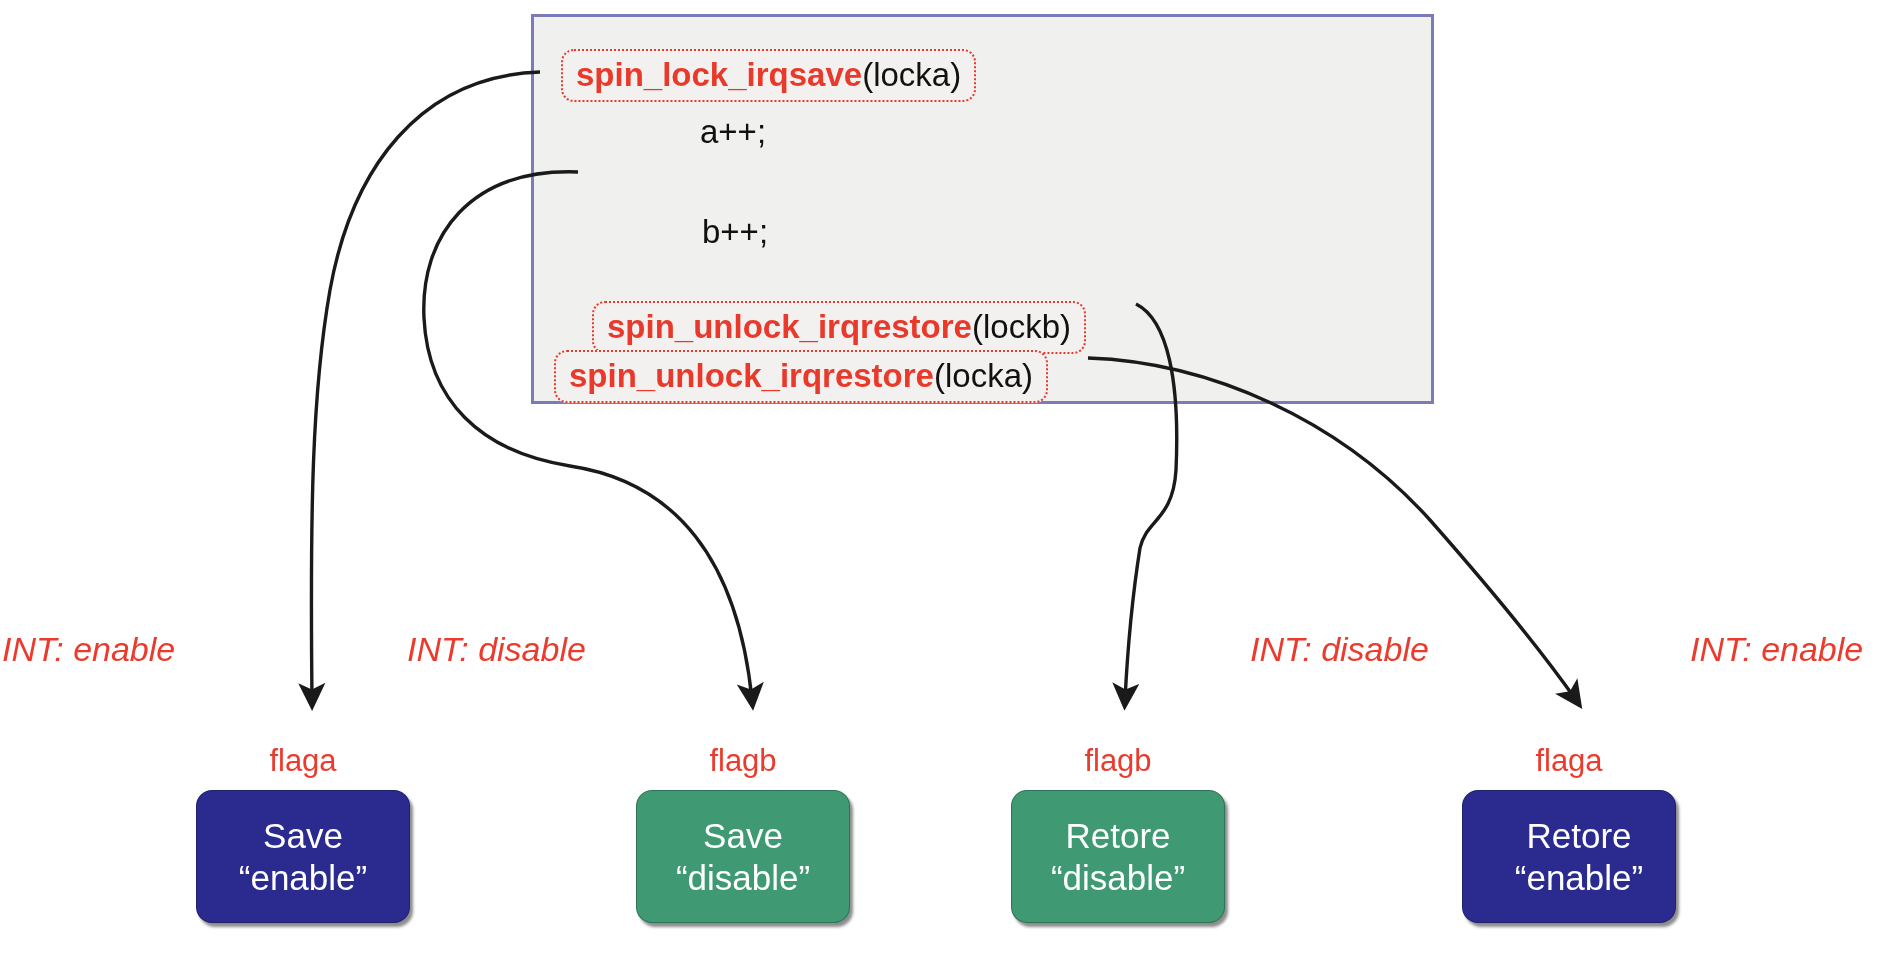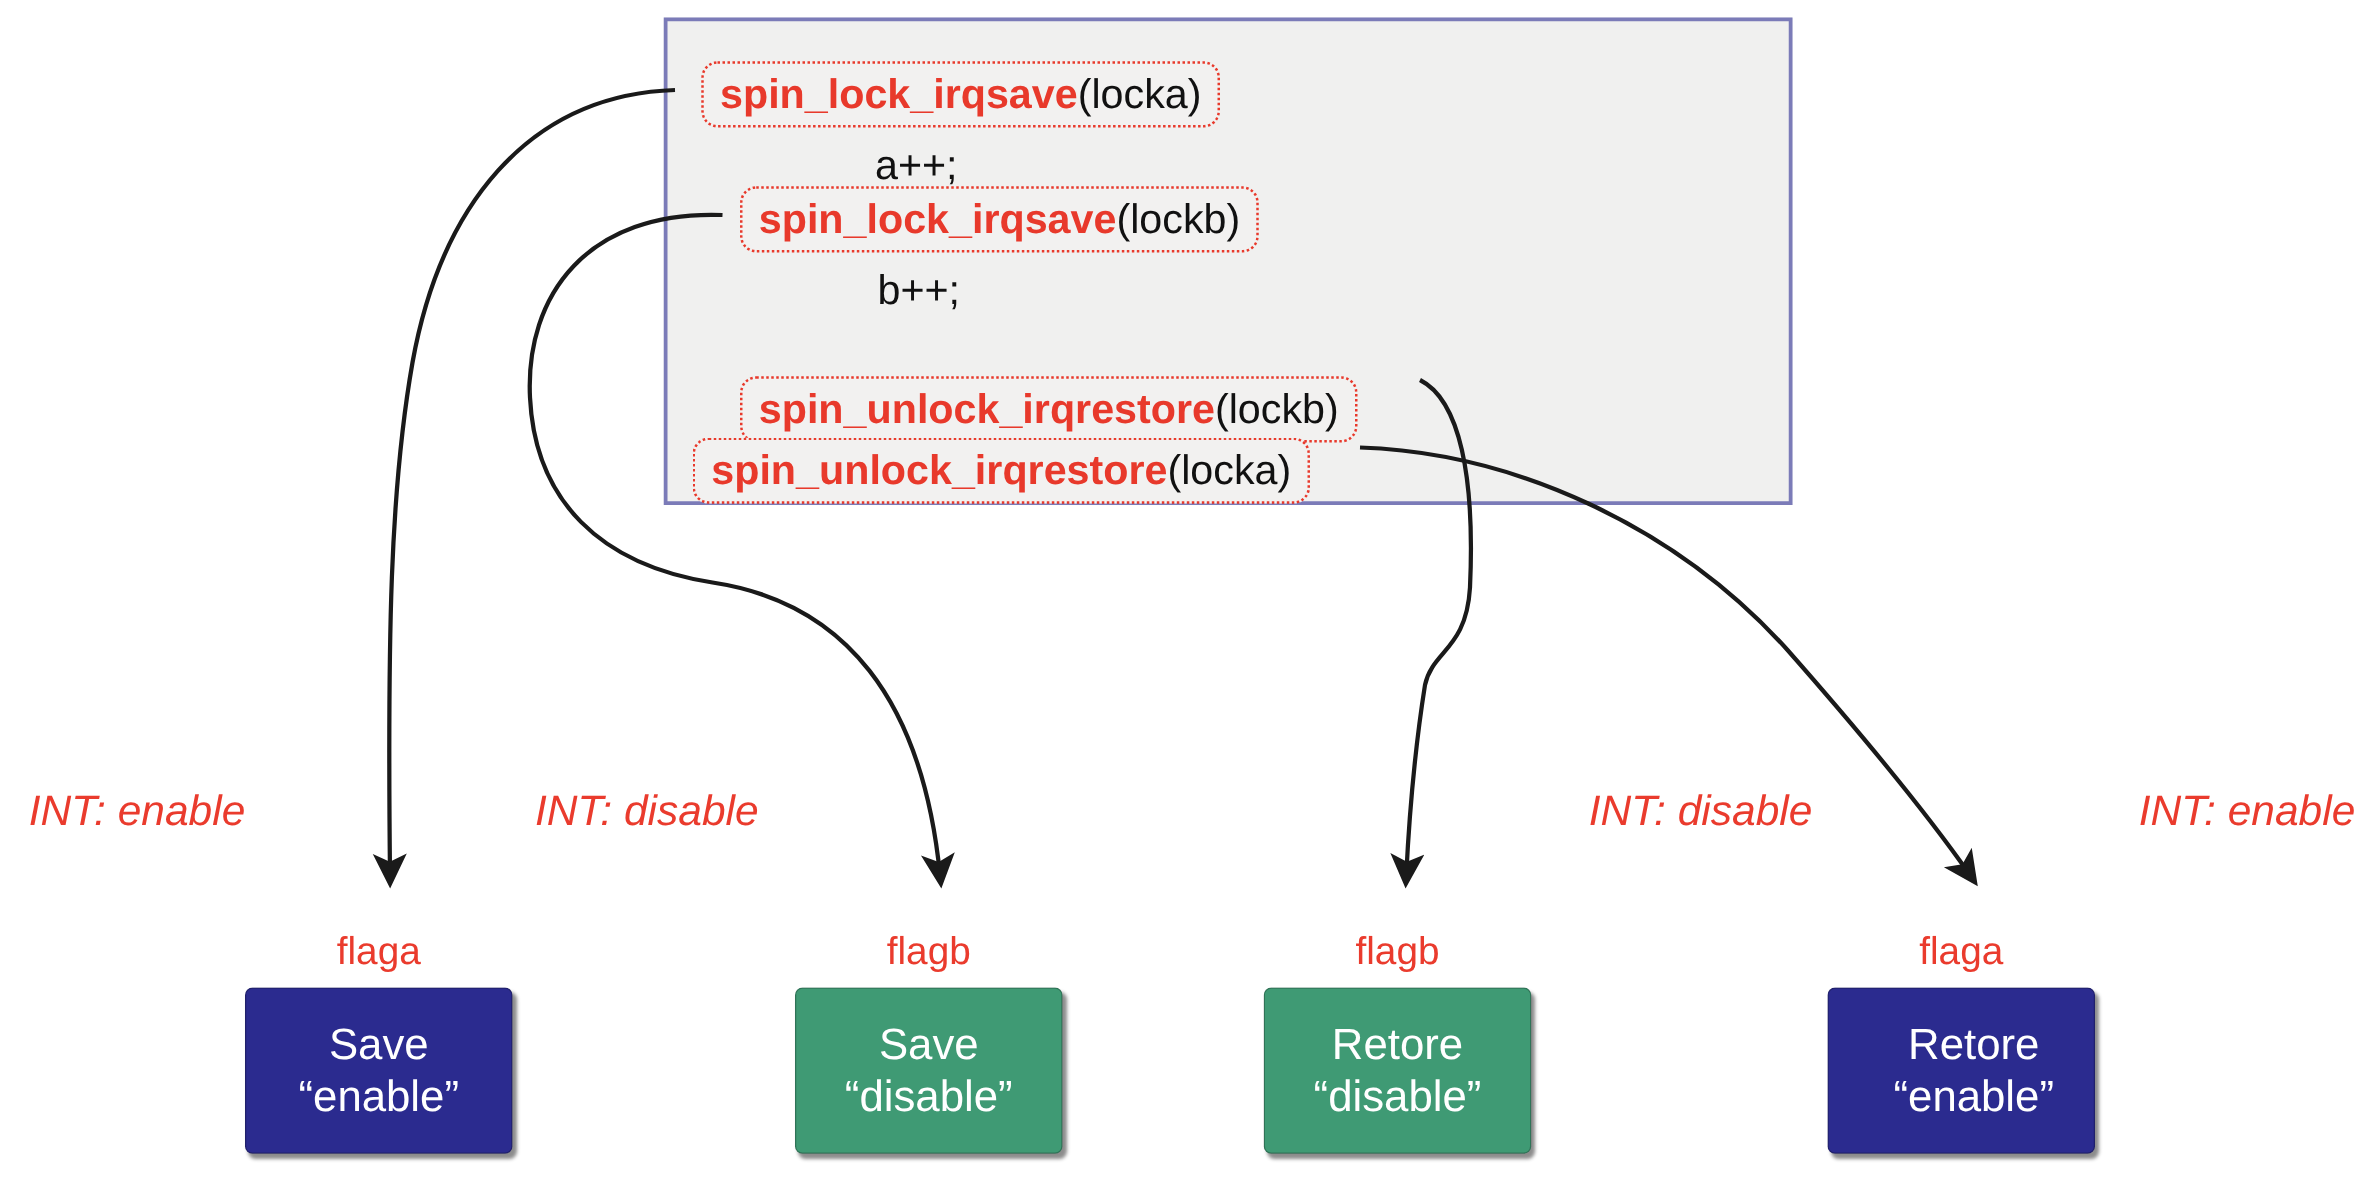--- a/index.html
+++ b/index.html
@@ -23,55 +23,52 @@
   }
   .fn{ color:#e8392b; font-weight:bold; }
   .arg{ color:#111; font-weight:400; }
 
   
   #arrows{ position:absolute; left:0; top:0; width:1898px; height:960px; z-index:5; pointer-events:none; }
 
   
   .int-label{
     position:absolute; font-style:italic; font-weight:400;
-    color:#ea3b2d; font-size:34px; white-space:nowrap; z-index:6;margin-left:21px;
+    color:#ea3b2d; font-size:34px; white-space:nowrap; z-index:6;
   }
 
   
   .flag-label{
     position:absolute; font-weight:normal; color:#ea3b2d;
     font-size:31px; text-align:center; white-space:nowrap; z-index:6;
   }
 
   
   .state-box{
-    position:absolute; width:214px; height:133px; border-radius:6px;
+    position:absolute; width:214px; height:133px; border-radius:16px;
     box-shadow:3px 4px 3px rgba(0,0,0,0.45);
     display:flex; flex-direction:column; align-items:center; justify-content:center;
     color:#ffffff; font-size:35px; line-height:1.18; z-index:6;
     border:1px solid rgba(0,0,0,0.25); box-sizing:border-box;
   }
   .state-box .l1,.state-box .l2{ display:block; text-align:center; }
 </style>
 </head>
 <body>
 
 <div id="code-panel">
 
   <div class="code-line boxed" style="left:-17px; top:32px;">
     <span class="fn">spin_lock_irqsave</span><span class="arg">(locka)</span>
   </div>
 
   <div class="code-line plain" style="left:166px; top:98px;">
     <span class="arg">a++;</span>
   </div>
 
-  <div class="code-line boxed" style="left:14px; top:132px;">
-    <span class="fn">spin_lock_irqsave</span><span class="arg">(lockb)</span>
-  </div>
 
   <div class="code-line plain" style="left:168px; top:198px;">
     <span class="arg">b++;</span>
   </div>
 
   <div class="code-line plain" style="left:148px; top:252px;margin-top:41px;">
     <span class="arg">a += b++;</span>
   </div>
 
   <div class="code-line boxed" style="left:14px; top:284px;">

